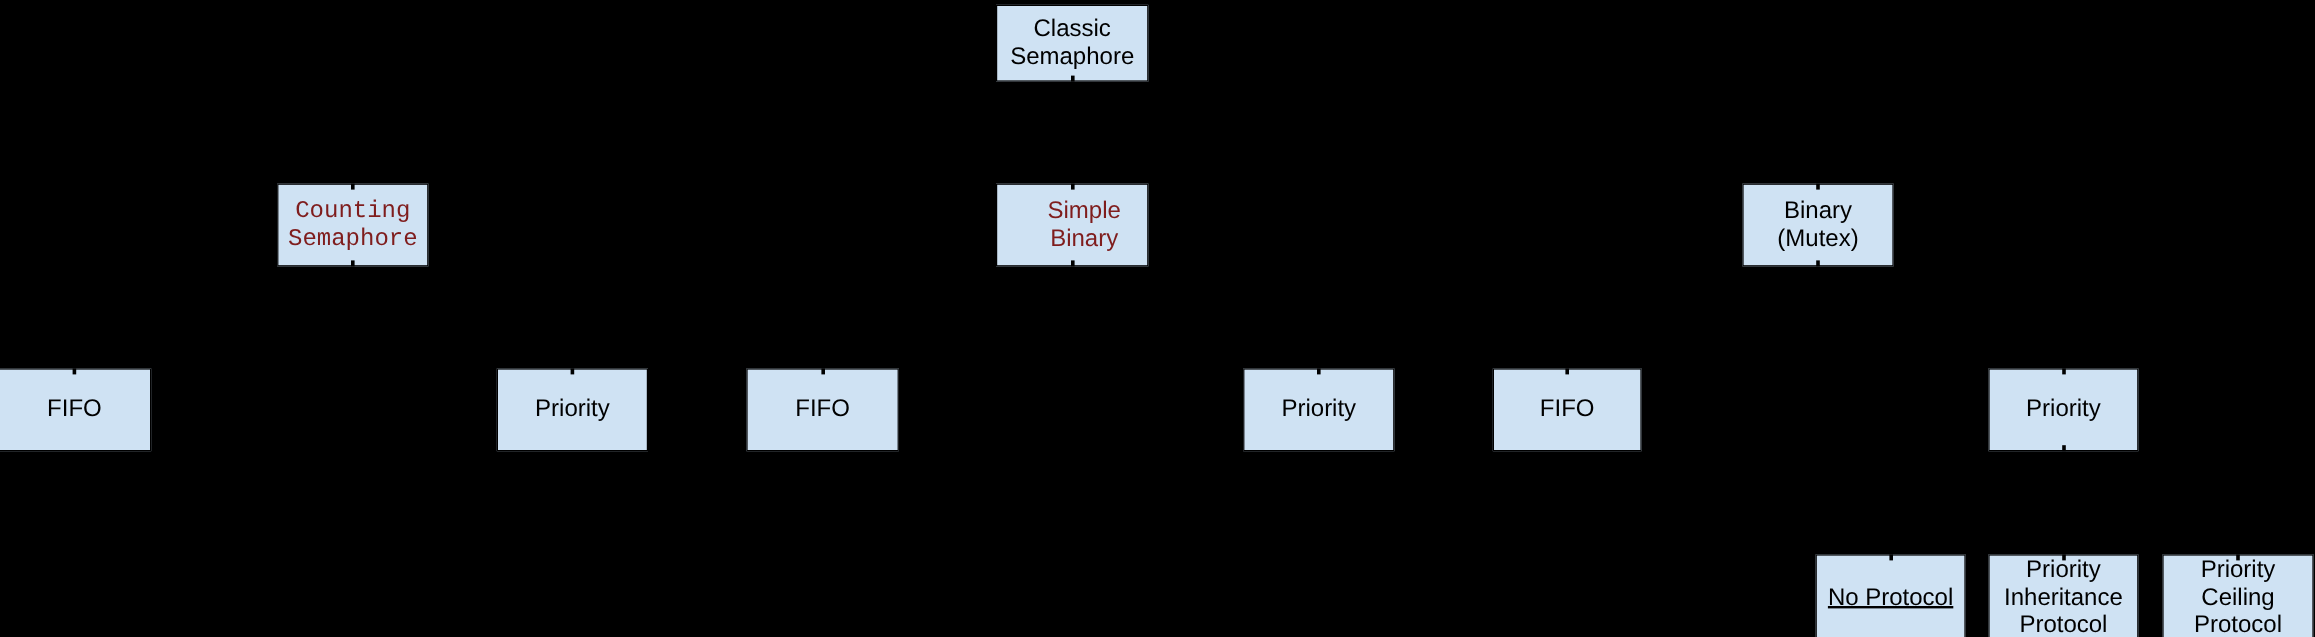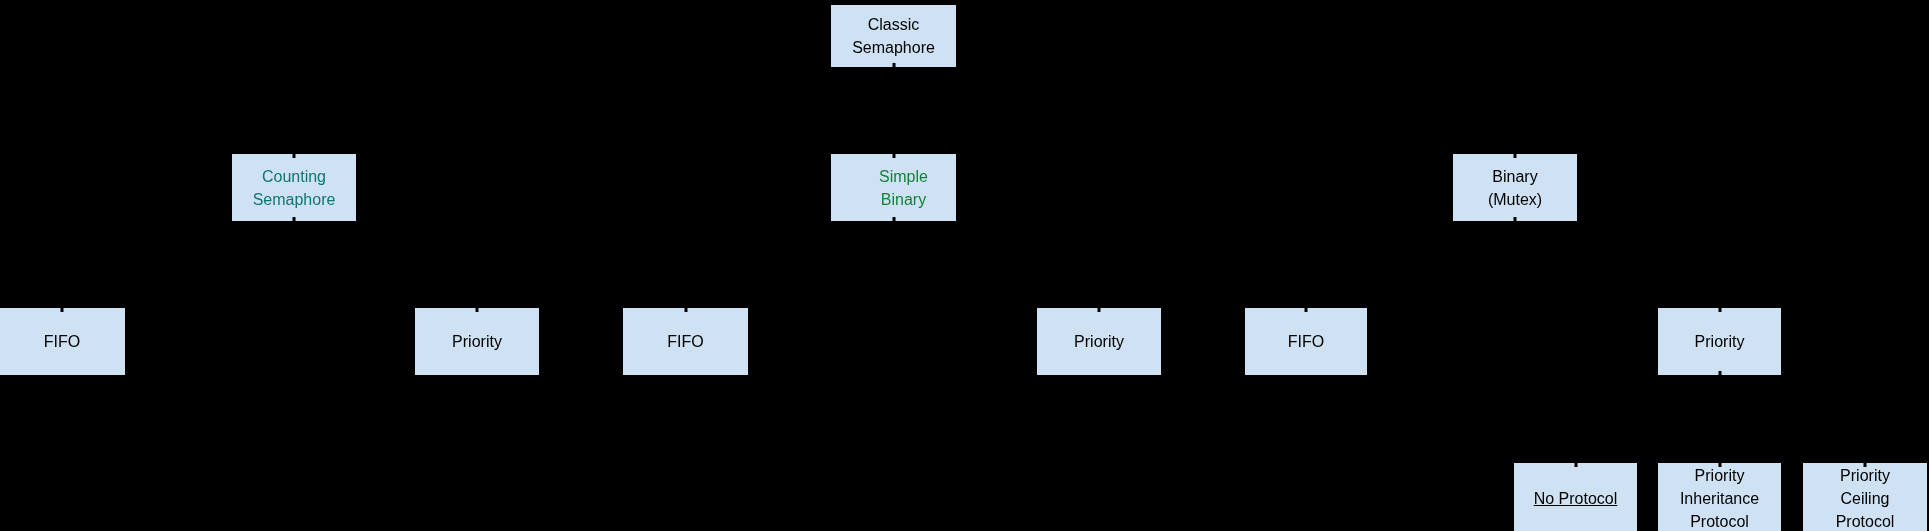--- a/index.html
+++ b/index.html
@@ -20,21 +20,21 @@
     box-sizing: border-box;
     background: #cfe2f3;
     border: 1.5px solid #000000;
     display: flex;
     align-items: center;
     justify-content: center;
     text-align: center;
   }
   .node-label {
     color: #000000;
-    font-size: 16px;
+    font-size: 20px;
     line-height: 23px;
     white-space: pre-line;
   }
   .stub {
     position: absolute;
     left: 50%;
     transform: translateX(-50%);
     width: 3px;
     height: 5px;
     background: #000000;
@@ -47,28 +47,28 @@
 
 <div id="canvas" style="width: 1929px; height: 531px; background: rgb(0, 0, 0);">
 
     <div class="node" style="left: 830px; top: 4px; width: 127px; height: 64px; background: rgb(207, 226, 243); border-color: rgb(0, 0, 0);">
       <span class="node-label" style="color: rgb(0, 0, 0);">Classic
 Semaphore</span>
     <div class="stub stub-bottom"></div>
     </div>
 
     <div class="node" style="left: 231px; top: 153px; width: 126px; height: 69px; background: rgb(207, 226, 243); border-color: rgb(0, 0, 0);">
-      <span class="node-label" style="color: #0f766e;">Counting
+      <span class="node-label" style="color: #7f1d1d; font-family: Liberation Mono, monospace;">Counting
 Semaphore</span>
     <div class="stub stub-top"></div>
       <div class="stub stub-bottom"></div>
     </div>
 
     <div class="node" style="left: 830px; top: 153px; width: 127px; height: 69px; background: rgb(207, 226, 243); border-color: rgb(0, 0, 0);">
-      <span class="node-label" style="color: #15803d; margin-left: 20px;">Simple
+      <span class="node-label" style="color: #7f1d1d; margin-left: 20px;">Simple
 Binary</span>
     <div class="stub stub-top"></div>
       <div class="stub stub-bottom"></div>
     </div>
 
     <div class="node" style="left: 1452px; top: 153px; width: 126px; height: 69px; background: rgb(207, 226, 243); border-color: rgb(0, 0, 0);">
       <span class="node-label" style="color: rgb(0, 0, 0);">Binary
 (Mutex)</span>
     <div class="stub stub-top"></div>
       <div class="stub stub-bottom"></div>

